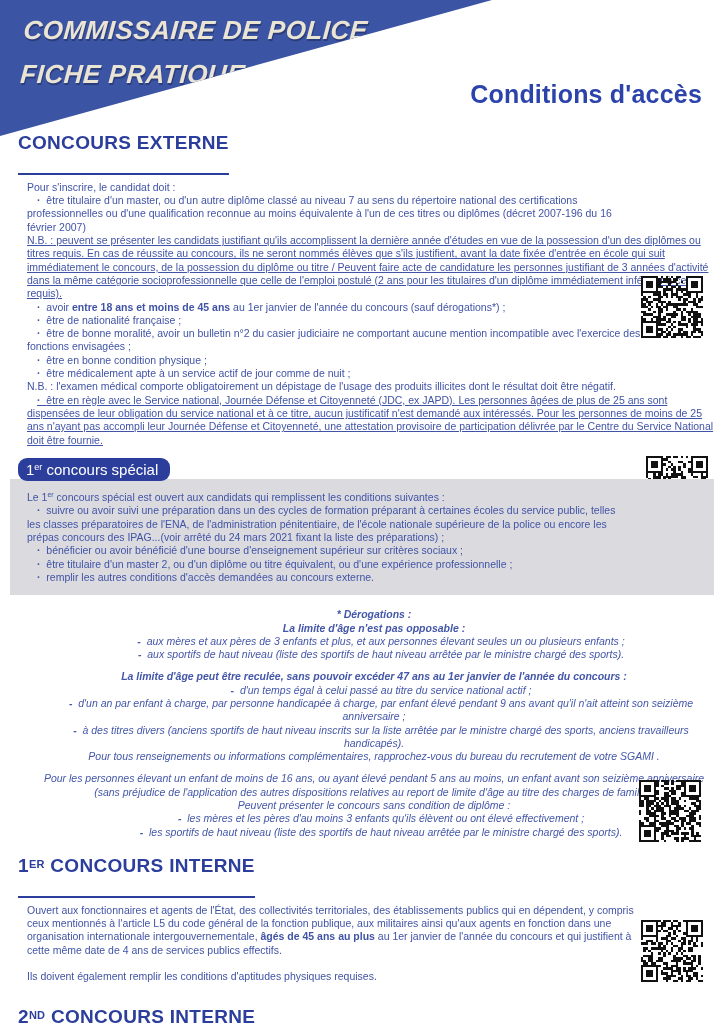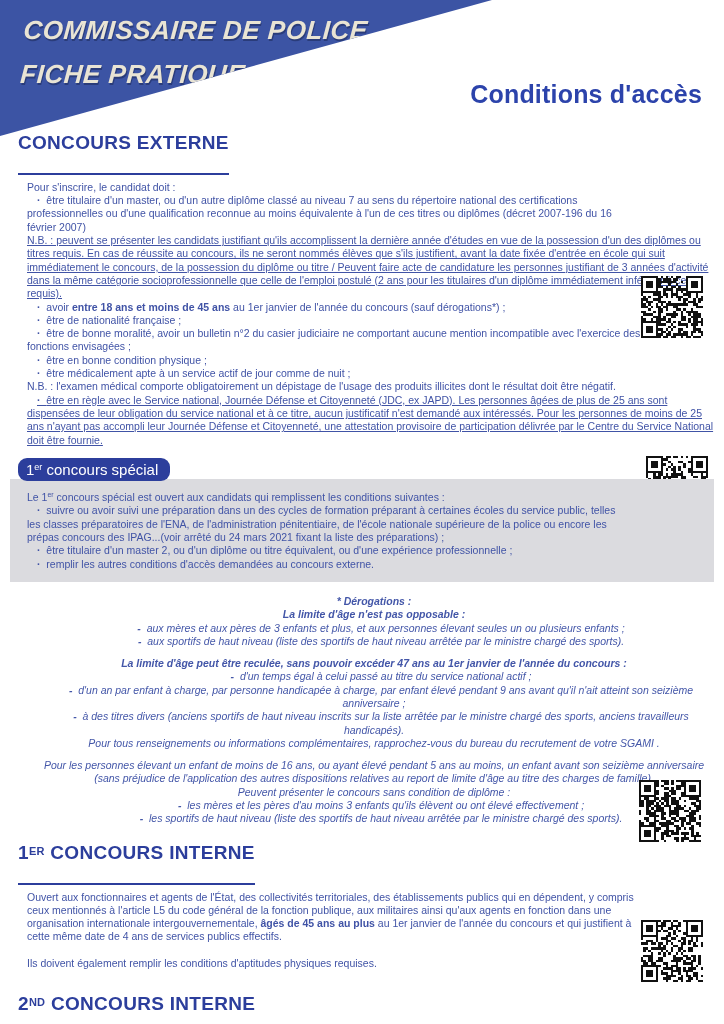--- a/index.html
+++ b/index.html
@@ -94,20 +94,21 @@
       <p>N.B. : l'examen médical comporte obligatoirement un dépistage de l'usage des produits illicites dont le résultat doit être négatif.</p>
     </div>
     <p class="li wide">être en règle avec le Service national, Journée Défense et Citoyenneté (JDC, ex JAPD). Les personnes âgées de plus de 25 ans sont dispensées de leur obligation du service national et à ce titre, aucun justificatif n'est demandé aux intéressés. Pour les personnes de moins de 25 ans n'ayant pas accompli leur Journée Défense et Citoyenneté, une attestation provisoire de participation délivrée par le Centre du Service National doit être fournie.</p>
 
     
     <div style="height:11px"></div>
     <div class="special-label"><span>1</span><sup>er</sup><span> concours spécial</span></div>
     <div class="special-panel">
       <p><span>Le 1</span><sup>er</sup><span>  concours spécial est ouvert aux candidats qui remplissent les conditions suivantes :</span></p>
       <p class="li">suivre ou avoir suivi une préparation dans un des cycles de formation préparant à certaines écoles du service public, telles les classes préparatoires de l'ENA, de l'administration pénitentiaire, de l'école nationale supérieure de la police ou encore les prépas concours des IPAG...(voir arrêté du 24 mars 2021 fixant la liste des préparations) ;</p>
+      <p class="li">bénéficier ou avoir bénéficié d'une bourse d'enseignement supérieur sur critères sociaux ;</p>
       <p class="li">être titulaire d'un master 2, ou d'un diplôme ou titre équivalent, ou d'une expérience professionnelle ;</p>
       <p class="li">remplir les autres conditions d'accès demandées au concours externe.</p>
     </div>
 
     
     <div class="dero">
       <p class="dero-head" style="text-decoration:none">* Dérogations :</p>
       <p class="dero-head">La limite d'âge n'est pas opposable :</p>
       <p class="li">aux mères et aux pères de 3 enfants et plus, et aux personnes élevant seules un ou plusieurs enfants ;</p>
       <p class="li">aux sportifs de haut niveau (liste des sportifs de haut niveau arrêtée par le ministre chargé des sports).</p>

